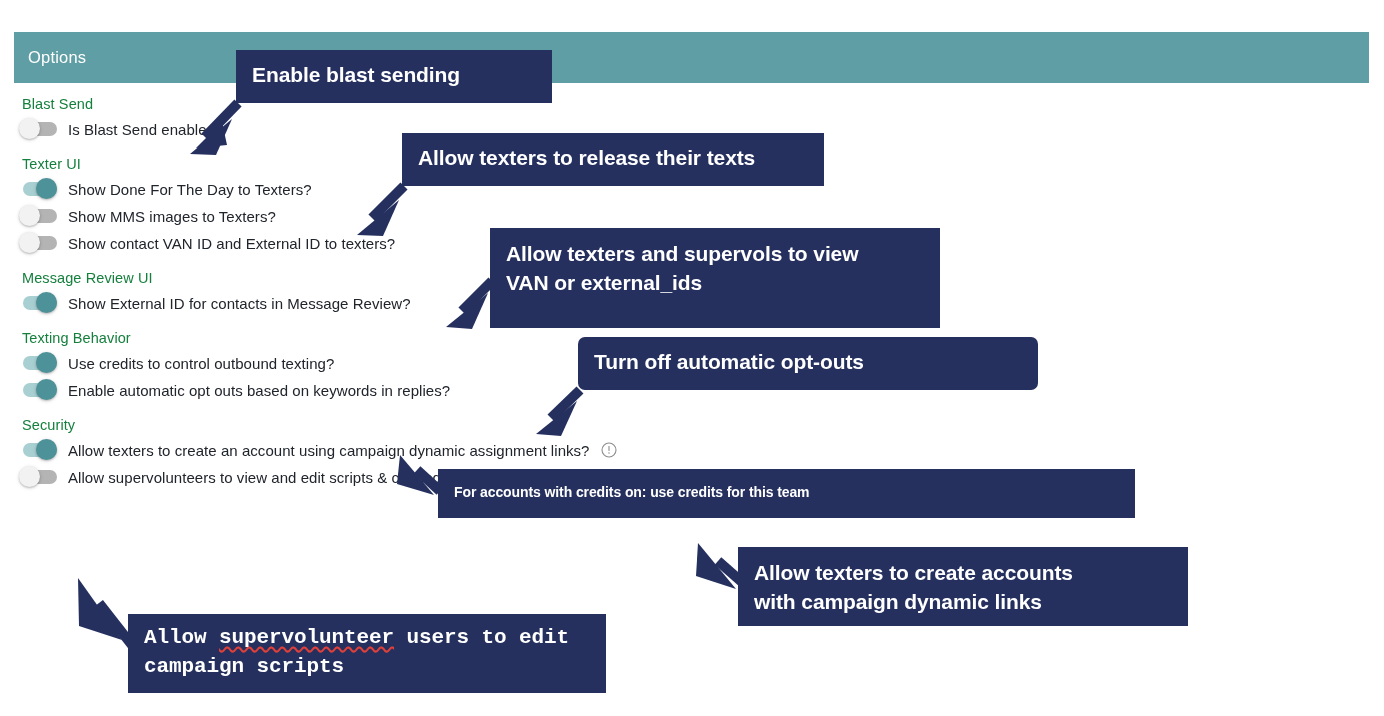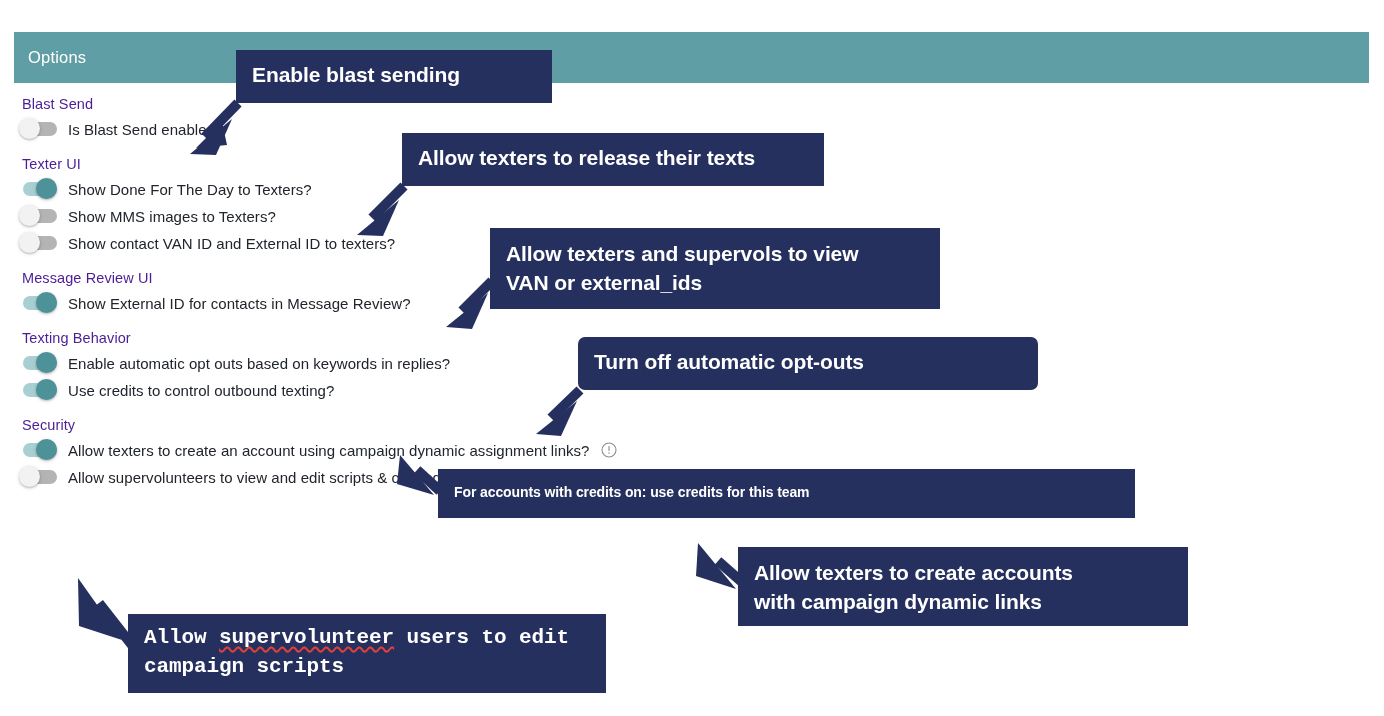--- a/index.html
+++ b/index.html
@@ -44,21 +44,21 @@
     position: absolute;
     left: 14px;
     top: 96px;
     width: 1100px;
   }
   .setting-group {
     margin-bottom: 14px;
   }
   .group-title {
     font-size: 14.5px;
-    color: #4c1d95;
+    color: #15803d;
     font-weight: 400;
     margin: 0 0 4px 8px;
     letter-spacing: 0.1px;
   }
   .setting-row {
     display: flex;
     align-items: center;
     height: 26px;
     margin-bottom: 1px;
   }
@@ -201,28 +201,28 @@
     </div>
   </div>
 
   <div class="setting-group">
     <div class="group-title">Texting Behavior</div>
     <div class="setting-row">
       <span class="toggle on">
         <span class="track"></span>
         <span class="thumb"></span>
       </span>
+      <span class="setting-label">Use credits to control outbound texting?</span>
+    </div>
+    <div class="setting-row">
+      <span class="toggle on">
+        <span class="track"></span>
+        <span class="thumb"></span>
+      </span>
       <span class="setting-label">Enable automatic opt outs based on keywords in replies?</span>
-    </div>
-    <div class="setting-row">
-      <span class="toggle on">
-        <span class="track"></span>
-        <span class="thumb"></span>
-      </span>
-      <span class="setting-label">Use credits to control outbound texting?</span>
     </div>
   </div>
 
   <div class="setting-group">
     <div class="group-title">Security</div>
     <div class="setting-row">
       <span class="toggle on">
         <span class="track"></span>
         <span class="thumb"></span>
       </span>
@@ -291,21 +291,21 @@
 </svg>
 
 <div class="callout" style="left:236px; top:50px; width:316px; height:53px;">
   <span>Enable blast sending</span>
 </div>
 
 <div class="callout" style="left:402px; top:133px; width:422px; height:53px;">
   <span>Allow texters to release their texts</span>
 </div>
 
-<div class="callout two-line" style="left:490px; top:228px; width:450px; height:81px; ">
+<div class="callout two-line" style="left:490px; top:228px; width:450px; height:100px; ">
   <div>Allow texters and supervols to view</div>
   <div>VAN or external_ids</div>
 </div>
 
 <div class="callout" style="left:578px; top:337px; width:460px; height:53px;border-radius:7px;">
   <span>Turn off automatic opt-outs</span>
 </div>
 
 <div class="callout" style="left:438px; top:469px; width:697px; height:49px; padding-top:10px; font-size:14px;">
   <span>For accounts with credits on: use credits for this team</span>

